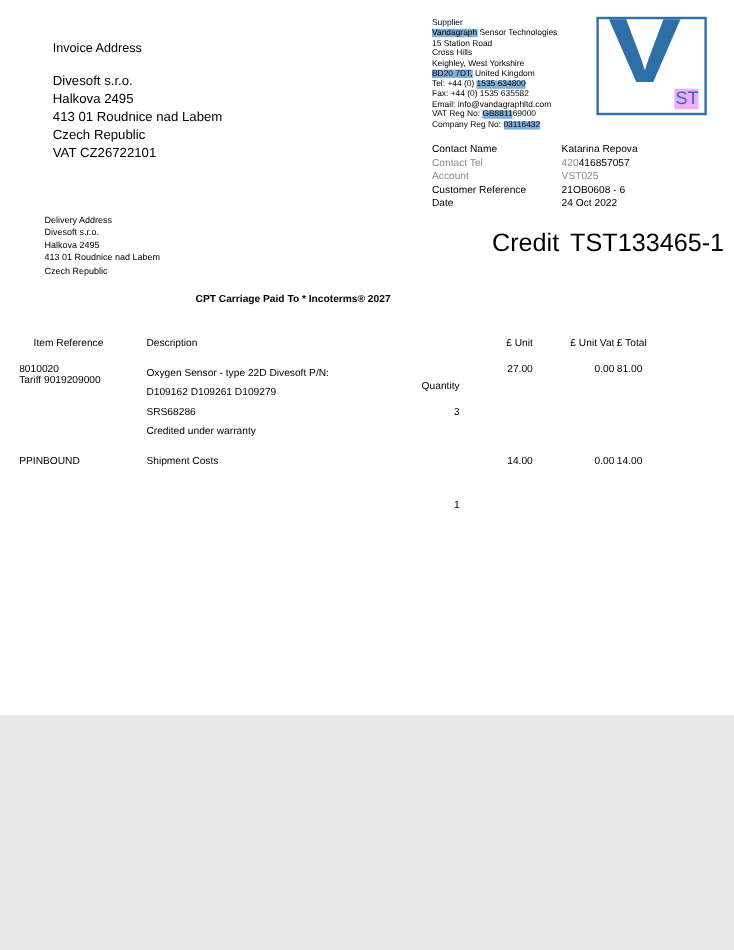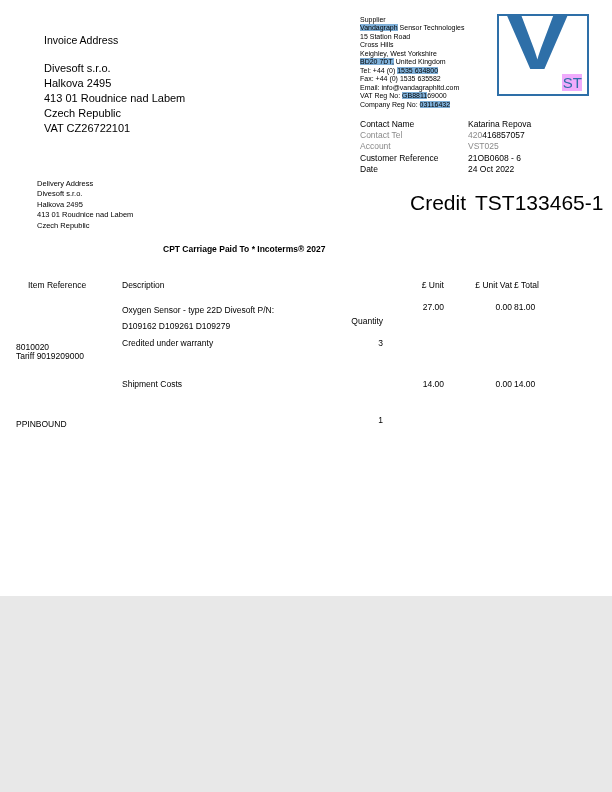--- a/index.html
+++ b/index.html
@@ -28,21 +28,21 @@
   .delivery{left:37px;top:179px;font-size:7.5px;line-height:10.4px;}
   
   .credit{left:362px;top:191px;font-size:21px;margin-left:48px;}
   .credit .num{margin-left:9px;}
   
   .carriage{left:163px;top:244px;font-size:8.5px;font-weight:bold;}
   
   .th{font-size:8.5px;top:280px;}
   .td{font-size:8.5px;}
   .c-ref-h{left:28px;}
-  .c-ref{left:16px;margin-top:40px;}
+  .c-ref{left:16px;}
   .c-desc{left:122px;}
   .c-qty{left:328px;width:55px;text-align:right;margin-top:36px;}
   .c-unit{left:389px;width:55px;text-align:right;}
   .c-vat{left:454px;width:58px;text-align:right;}
   .c-total{left:514px;width:63px;}
   .r1{top:302px;}
   .r1b{top:311px;}
   .desc-lines{line-height:16.4px;}
   .r2{top:379px;}
   
@@ -117,20 +117,21 @@
   <div class="abs th c-qty">Quantity</div>
   <div class="abs th c-unit">£ Unit</div>
   <div class="abs th c-vat">£ Unit Vat</div>
   <div class="abs th c-total">£ Total</div>
 
   <div class="abs td c-ref r1">8010020</div>
   <div class="abs td c-ref r1b">Tariff 9019209000</div>
   <div class="abs td c-desc r1 desc-lines">
     <div>Oxygen Sensor - type 22D Divesoft P/N:</div>
     <div>D109162 D109261 D109279</div>
+    <div>SRS68286</div>
     <div>Credited under warranty</div>
   </div>
   <div class="abs td c-qty r1">3</div>
   <div class="abs td c-unit r1">27.00</div>
   <div class="abs td c-vat r1">0.00</div>
   <div class="abs td c-total r1">81.00</div>
 
   <div class="abs td c-ref r2">PPINBOUND</div>
   <div class="abs td c-desc r2">Shipment Costs</div>
   <div class="abs td c-qty r2">1</div>

